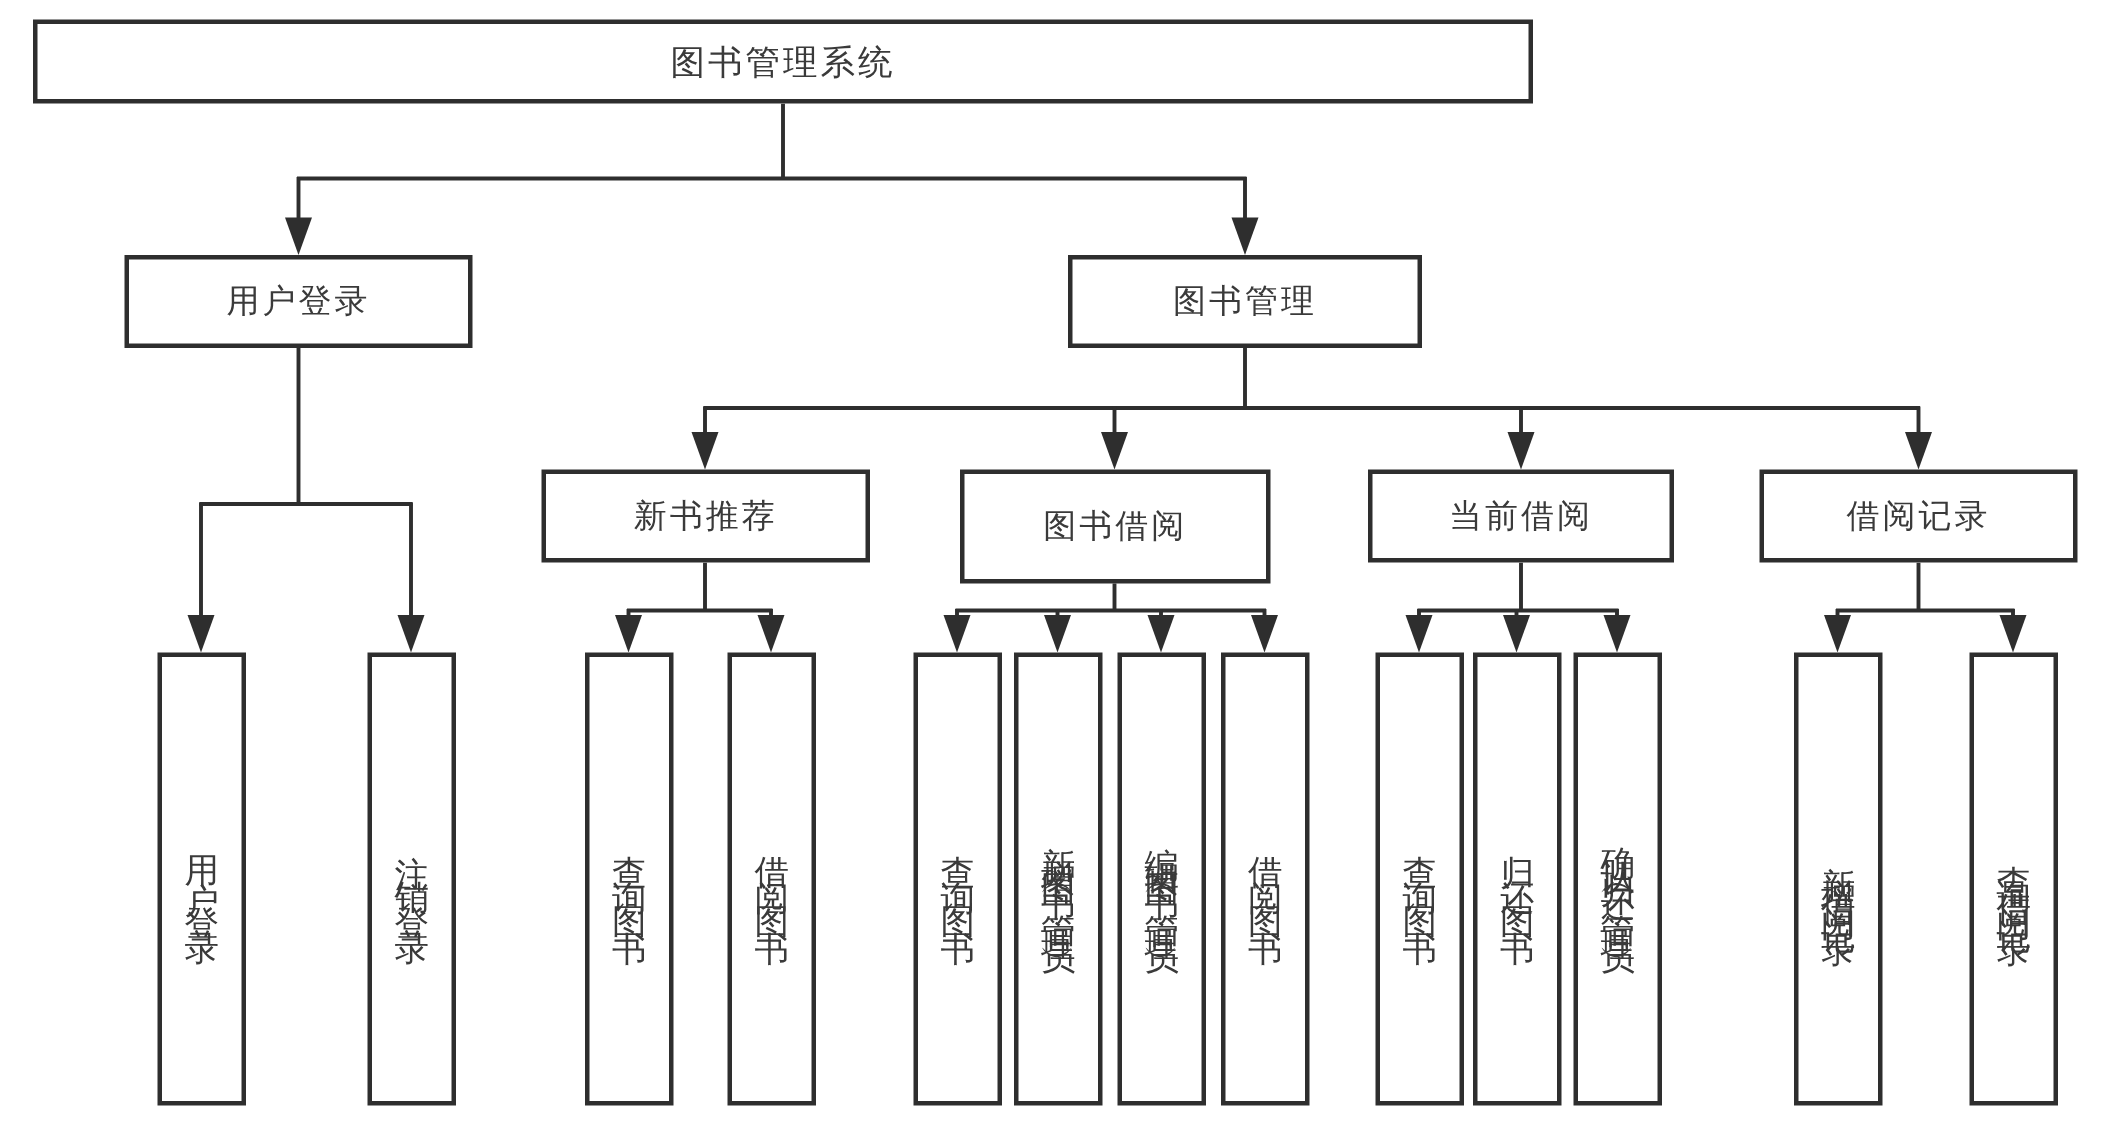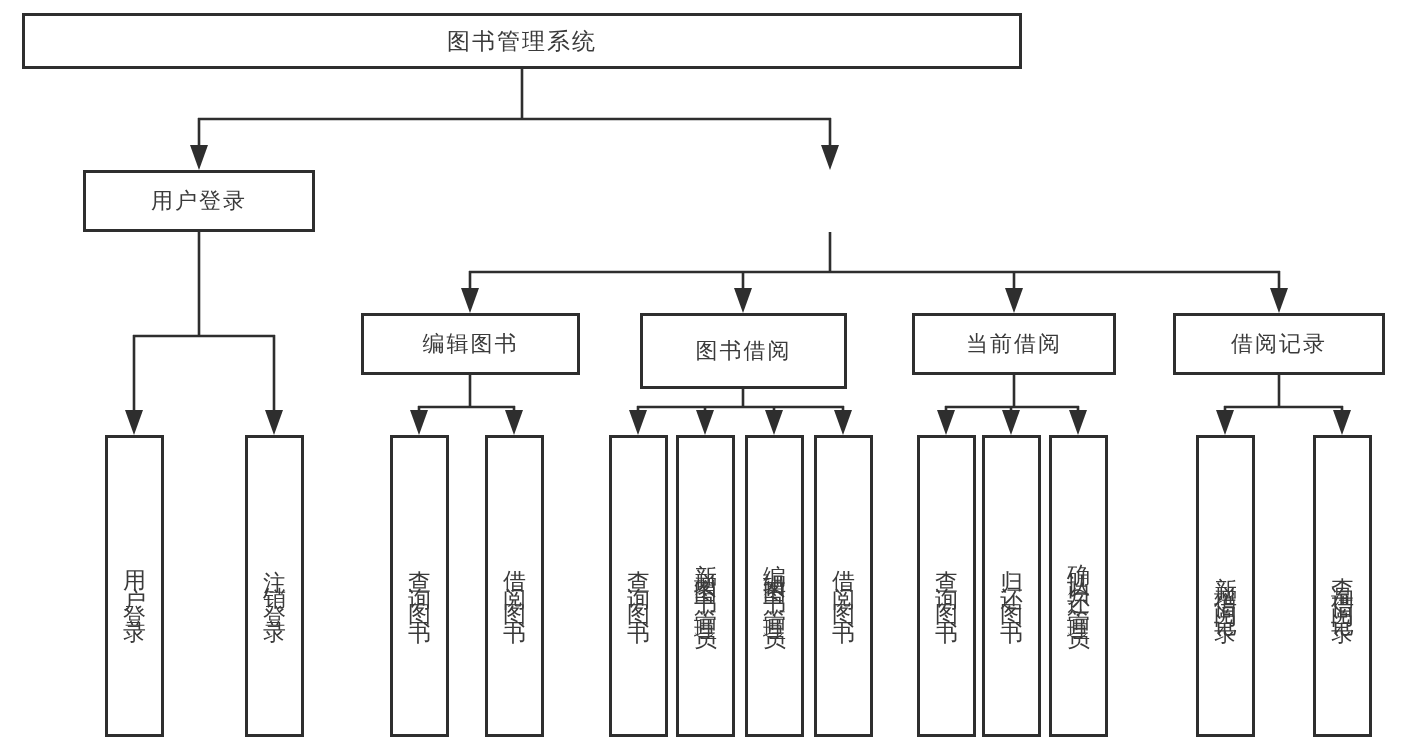--- a/index.html
+++ b/index.html
@@ -138,23 +138,26 @@
     </g>
   </svg>
 
   <div class="box root-box" style="left:22px; top:13px; width:1000px; height:56px;">
     <span>图书管理系统</span>
   </div>
 
   <div class="box" style="left:83px; top:170px; width:232px; height:62px;">
     <span>用户登录</span>
   </div>
+  <div class="box" style="left:712px; top:170px; width:236px; height:62px;">
+    <span>图书管理</span>
+  </div>
 
   <div class="box" style="left:361px; top:313px; width:219px; height:62px;">
-    <span>编辑图书</span>
+    <span>新书推荐</span>
   </div>
   <div class="box" style="left:640px; top:313px; width:207px; height:76px;">
     <span>图书借阅</span>
   </div>
   <div class="box" style="left:912px; top:313px; width:204px; height:62px;">
     <span>当前借阅</span>
   </div>
   <div class="box" style="left:1173px; top:313px; width:212px; height:62px;">
     <span>借阅记录</span>
   </div>

